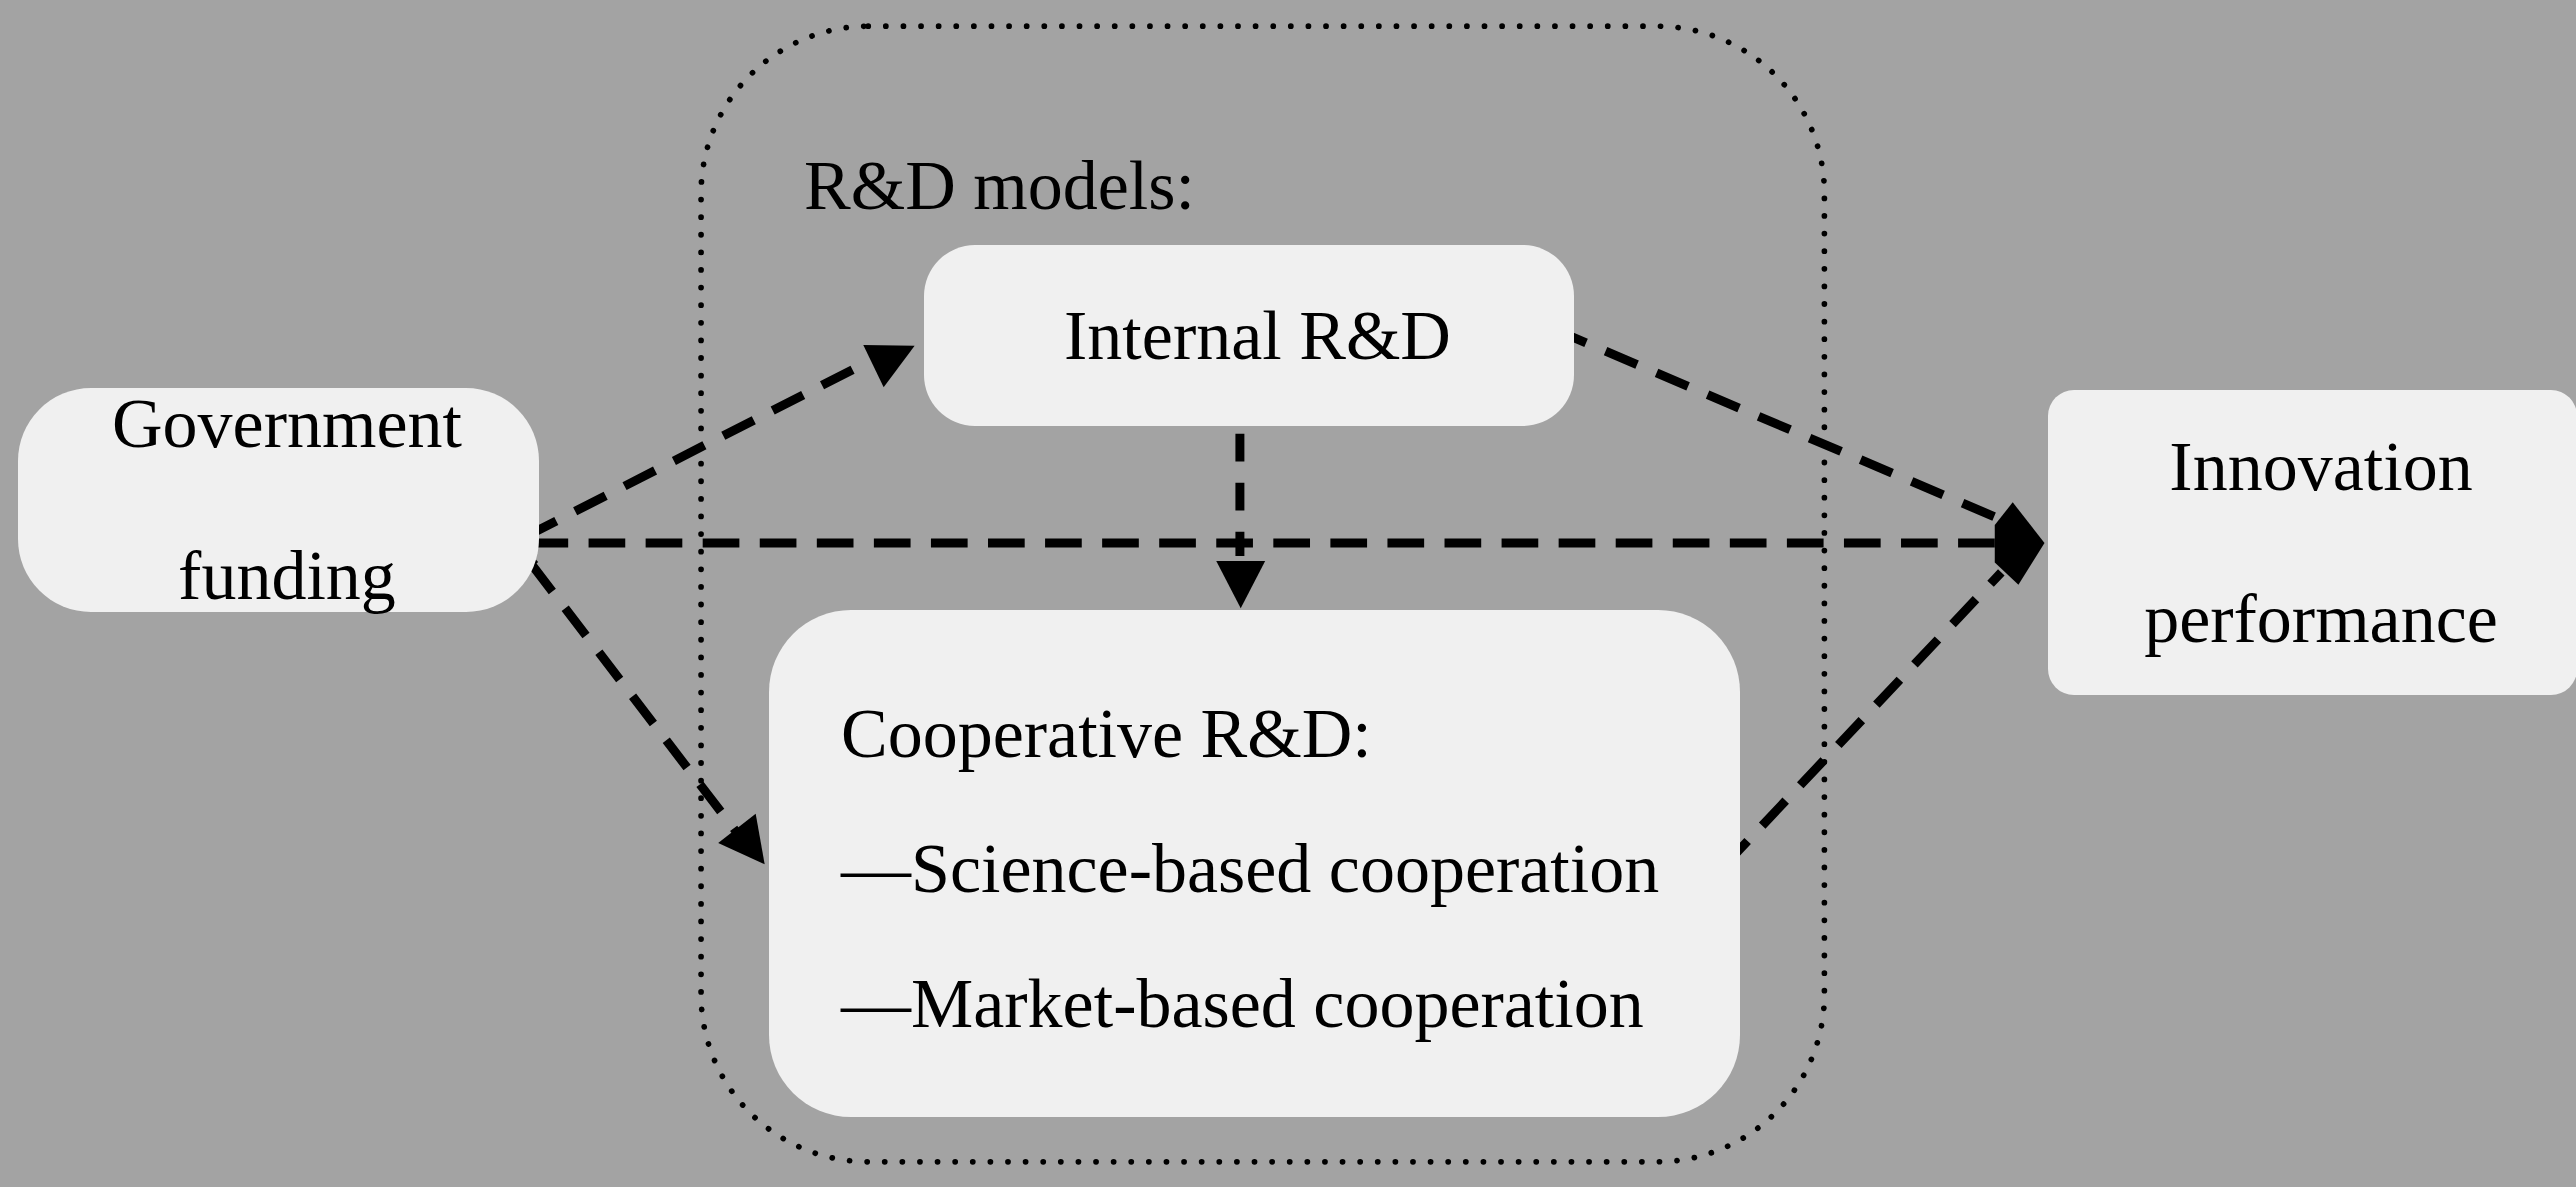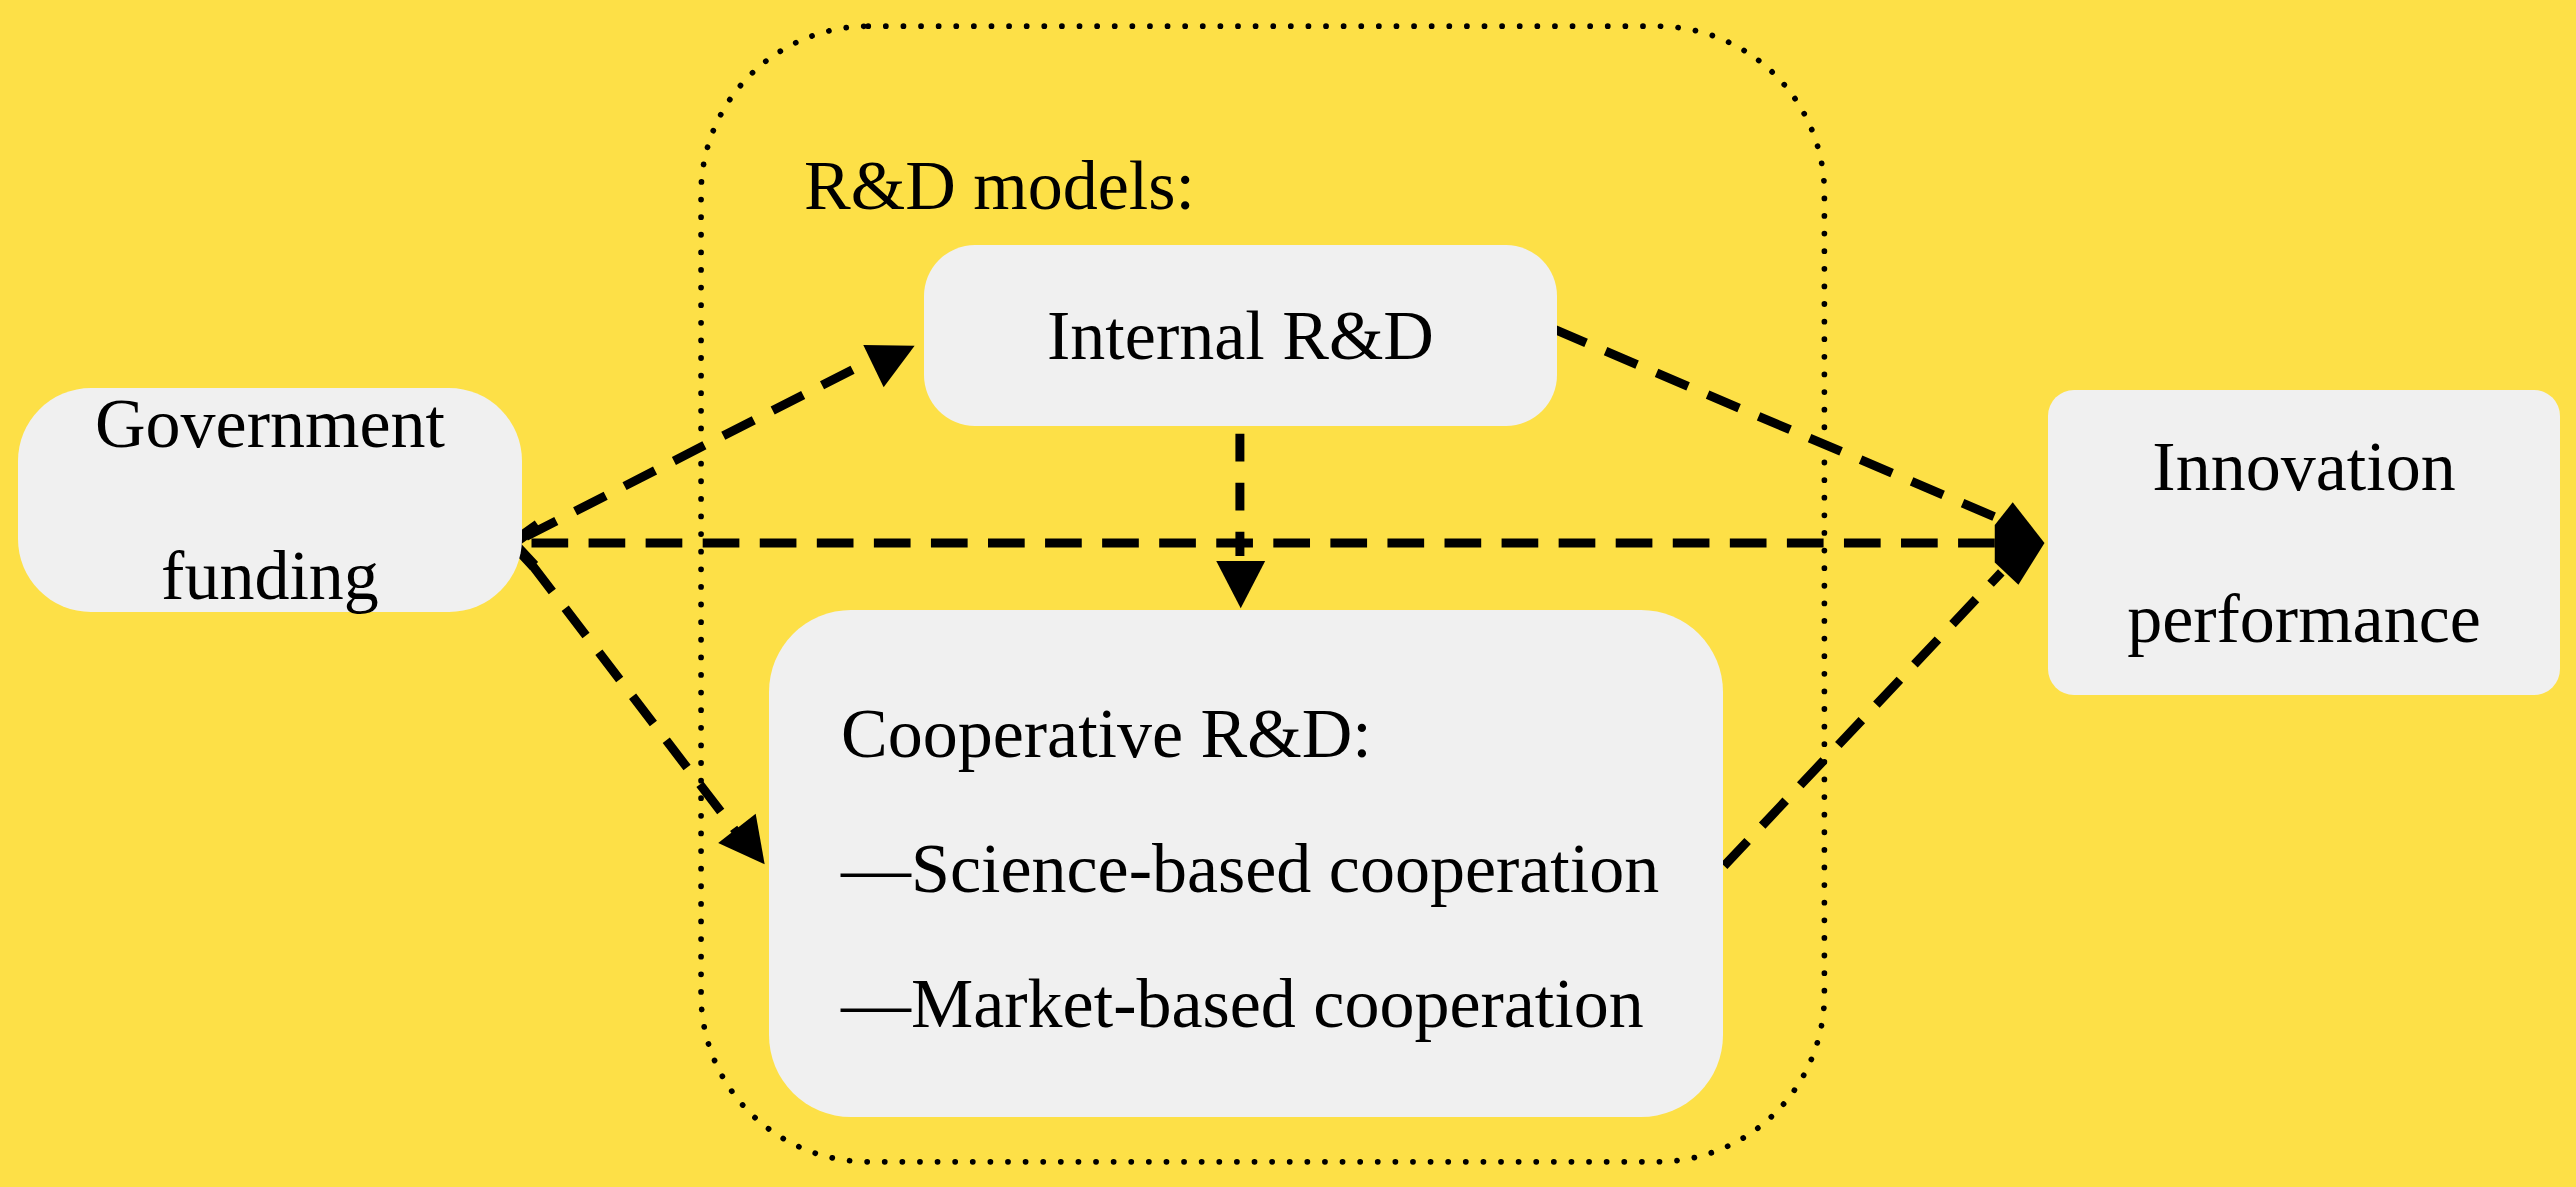--- a/index.html
+++ b/index.html
@@ -4,21 +4,21 @@
 <style>
   html, body {
     margin: 0;
     padding: 0;
     background: #ffffff;
   }
   .canvas {
     position: relative;
     width: 2576px;
     height: 1188px;
-    background: #fde047;
+    background: #a3a3a3;
     font-family: "Liberation Serif", "DejaVu Serif", serif;
     color: #000000;
     overflow: hidden;
   }
   .svg-layer {
     position: absolute;
     left: 0;
     top: 0;
     width: 2576px;
     height: 1188px;
@@ -26,20 +26,21 @@
   .node {
     position: absolute;
     background: #f0f0f0;
     display: flex;
     flex-direction: column;
     align-items: center;
     justify-content: center;
     text-align: center;
     font-size: 70px;
     line-height: 152px;
+    padding-left: 17px;
   }
   .node-gov {
     left: 18px;   top: 388px;
     width: 504px; height: 224px;
     border-radius: 73px;
   }
   .node-innov {
     left: 2048px; top: 390px;
     width: 512px; height: 305px;
     border-radius: 26px;

